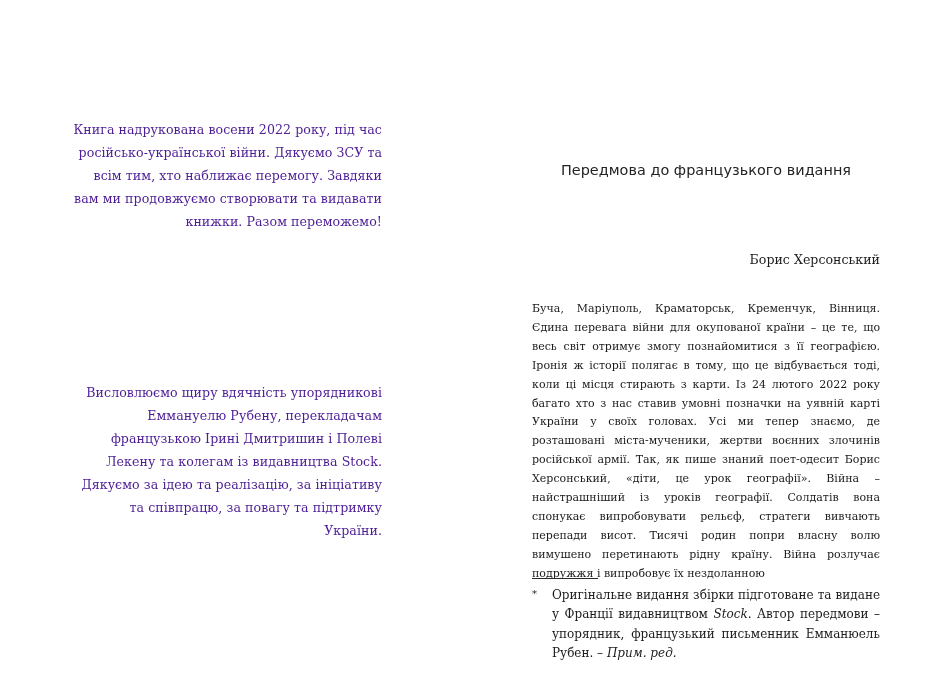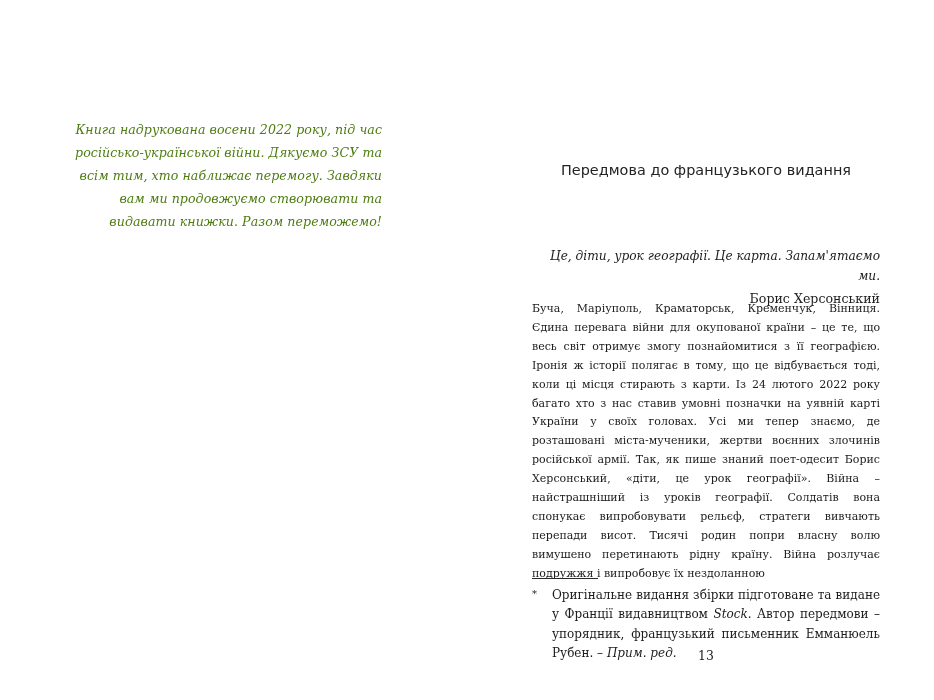--- a/index.html
+++ b/index.html
@@ -34,25 +34,24 @@
   
   .left-stack {
     position: absolute;
     left: 70px;
     top: 118px;
     width: 312px;
   }
 
   .colophon-block {
     font-family: "DejaVu Serif", "Liberation Serif", serif;
-    font-style: italic;
     font-size: 12.6px;
     line-height: 1.83;
     text-align: right;
-    color: #4d7c0f;
+    color: #4c1d95;
     letter-spacing: 0.005em;
   }
 
   .block-gap-large { height: 128px; }
   .block-gap-small { height: 20px; }
 
   
   .right-inner {
     position: absolute;
     left: 65px;
@@ -171,44 +170,43 @@
   <div class="page page-left">
     <div class="left-stack">
 
       <div class="colophon-block">Книга надрукована восени 2022 року, під час російсько-української війни. Дякуємо ЗСУ та всім тим, хто наближає перемогу. Завдяки вам ми продовжуємо створювати та видавати книжки. Разом переможемо!</div>
 
       <div class="block-gap-large"></div>
 
 
       <div class="block-gap-small"></div>
 
+      <div class="colophon-block">Висловлюємо щиру вдячність упорядникові Еммануелю Рубену, перекладачам французькою Ірині Дмитришин і Полеві Лекену та колегам із видавництва Stock. Дякуємо за ідею та реалізацію, за ініціативу та співпрацю, за повагу та підтримку України.</div>
 
     </div>
   </div>
 
   <div class="page page-right">
     <div class="right-inner">
 
       <h1 class="chapter-title">
         <span>Передмова до французького видання</span>
       </h1>
 
       <div class="epigraph">
-        <div class="epigraph-text">Це, діти, урок географії. Це карта. Запам'ятаємо ми.</div>
         <div class="epigraph-author">Борис Херсонський</div>
       </div>
 
       <div class="body-text">Буча, Маріуполь, Краматорськ, Кременчук, Вінниця. Єдина перевага війни для окупованої країни – це те, що весь світ отримує змогу познайомитися з її географією. Іронія ж історії полягає в тому, що це відбувається тоді, коли ці місця стирають з карти. Із 24 лютого 2022 року багато хто з нас ставив умовні позначки на уявній карті України у своїх головах. Усі ми тепер знаємо, де розташовані міста-мученики, жертви воєнних злочинів російської армії. Так, як пише знаний поет-одесит Борис Херсонський, «діти, це урок географії». Війна – найстрашніший із уроків географії. Солдатів вона спонукає випробовувати рельєф, стратеги вивчають перепади висот. Тисячі родин попри власну волю вимушено перетинають рідну країну. Війна розлучає подружжя і випробовує їх нездоланною</div>
 
       <div class="footnote-zone">
         <div class="footnote-rule"></div>
         <div class="footnote-row">
           <div class="footnote-marker">*</div>
           <div class="footnote-text"><span>Оригінальне видання збірки підготоване та видане у Франції видавництвом </span><i>Stock</i><span>. Автор передмови – упорядник, французький письменник Емманюель Рубен. – </span><i>Прим. ред.</i></div>
         </div>
       </div>
 
-      <div class="folio">13</div>
 
     </div>
   </div>
 
 </div>
 
 </body></html>

